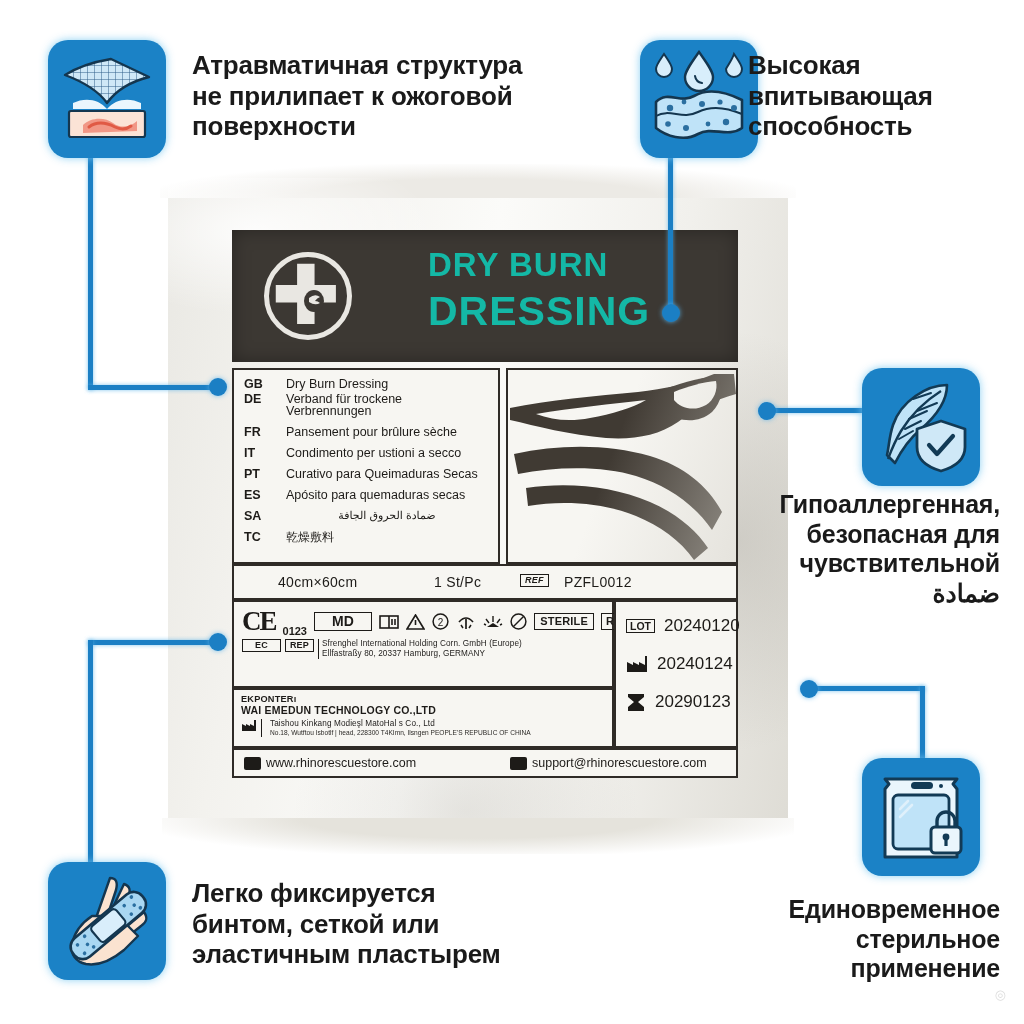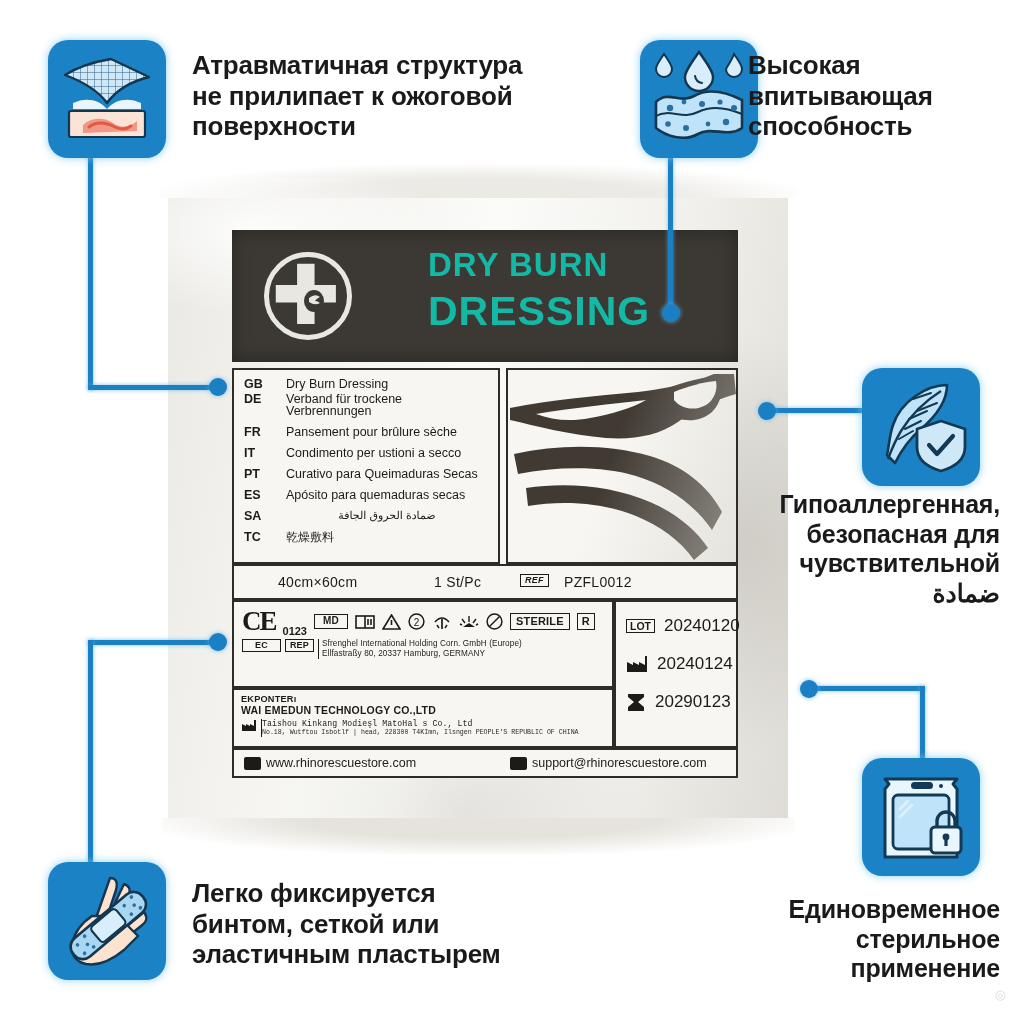--- a/index.html
+++ b/index.html
@@ -79,22 +79,22 @@
   .langcode { width:42px; font-weight:600; }
   .langtext { flex:1; }
 
   .sizerow {
     position:absolute; display:flex; align-items:center;
     font-size:14px; color:#1d1b18; letter-spacing:.3px;
   }
 
   .symrow { position:absolute; display:flex; align-items:center; gap:7px; }
   .symbox {
-    border:1.6px solid #1d1b18; font-size:10px; font-weight:bold; color:#1d1b18;
-    padding:1px 8px; line-height:1.05; letter-spacing:.2px;
+    border:1.6px solid #1d1b18; font-size:14px; font-weight:bold; color:#1d1b18;
+    padding:1px 17px; line-height:1.05; letter-spacing:.2px;
   }
   .tiny { font-size:8.2px; color:#242220; line-height:1.22; letter-spacing:.1px; }
   .tiny2 { font-size:6.6px; color:#2b2926; line-height:1.25; }
   .bold8 { font-size:9.2px; font-weight:bold; color:#1d1b18; letter-spacing:.2px;}
 
   .lotrow { position:absolute; display:flex; align-items:center; gap:9px; font-size:17px; color:#1d1b18; }
   .lotbox { border:1.7px solid #1d1b18; font-size:10.5px; font-weight:bold; padding:0 3px; }
 
   .urlrow { position:absolute; display:flex; align-items:center; gap:5px; font-size:12.5px; color:#1d1b18; }
   .blkicon { width:17px; height:13px; background:#1d1b18; border-radius:2px; }
@@ -246,21 +246,21 @@
       </div>
     </div>
 
     <div class="box" style="left:64px; top:510px; width:382px; height:60px; padding:4px 7px;">
       <div class="bold8">EKPONTERı</div>
       <div class="bold8" style="font-size:10.5px;">WAI EMEDUN TECHNOLOGY CO.,LTD</div>
       <div style="display:flex;align-items:flex-start;gap:4px;margin-top:3px;">
         <svg width="16" height="13" viewBox="0 0 16 13">
           <path d="M1 12 V5 l4 2 V5 l4 2 V5 l4 2 V1 h2 v11 z" fill="#1d1b18"></path>
         </svg>
-        <span style="border-left:1.4px solid #1d1b18;padding-left:0;font-family:Liberation Mono, monospace;">
+        <span style="border-left:1.4px solid #1d1b18;padding-left:8px;">
           <span class="tiny" style="display:block;">Taishou Kinkang Modieşl MatoHal s Co., Ltd</span>
           <span class="tiny2" style="display:block;">No.18, Wutftou Isbotlf | head, 228300 T4KImn, Ilsngen PEOPLE'S REPUBLIC OF CHINA</span>
         </span>
       </div>
     </div>
 
     <div class="box" style="left:446px; top:422px; width:124px; height:148px;">
       <div class="lotrow" style="left:10px; top:14px;">
         <span class="lotbox">LOT</span>
         <span>20240120</span>

